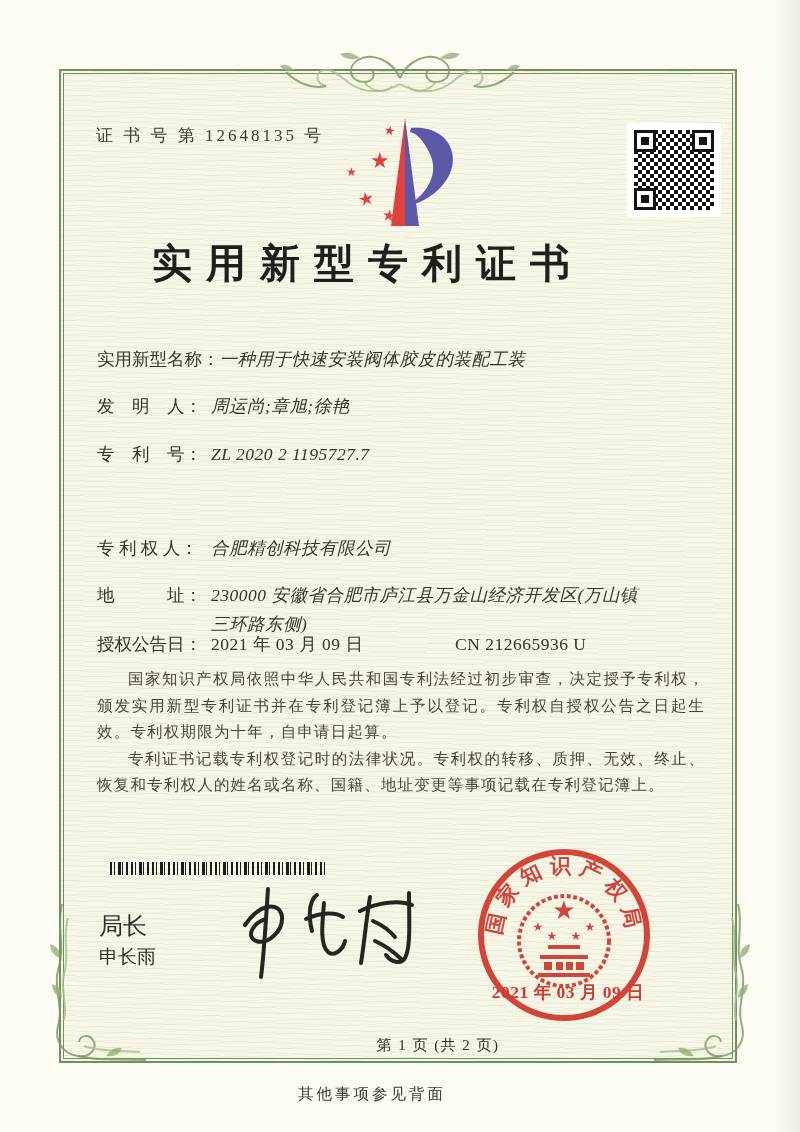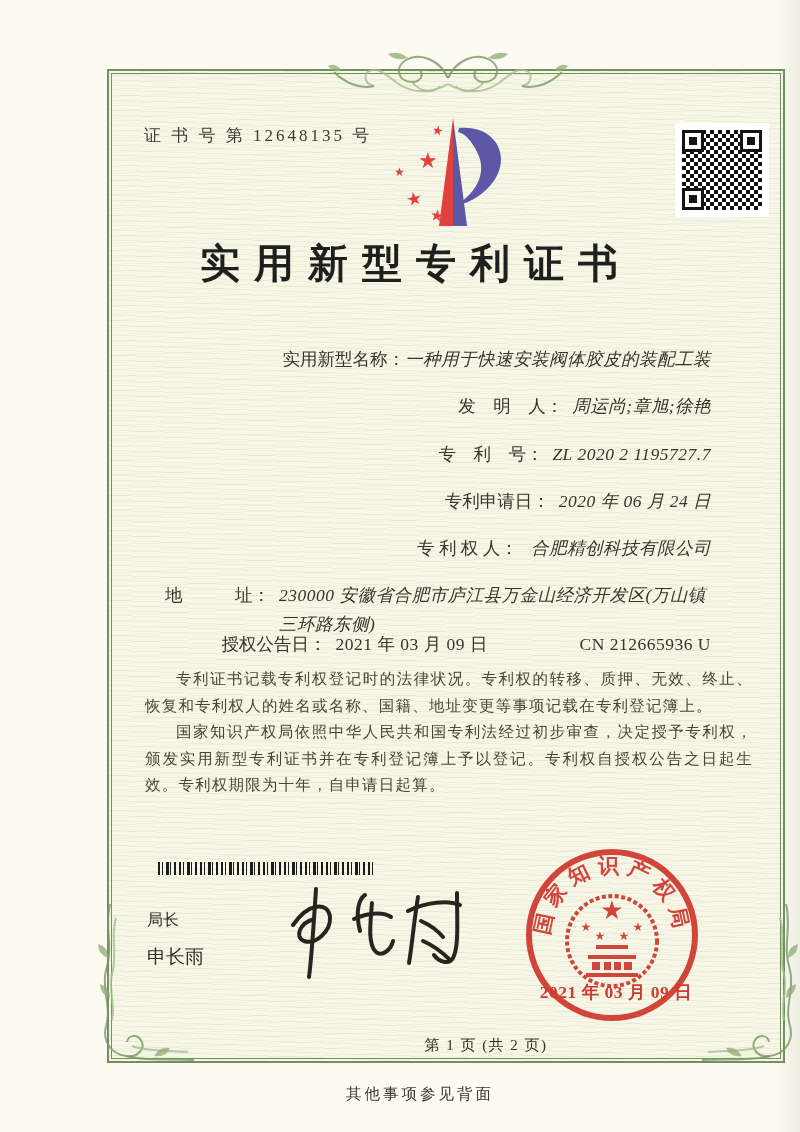--- a/index.html
+++ b/index.html
@@ -4,21 +4,20 @@
 <style>
   html,body{margin:0;padding:0;}
   body{
     width:800px;height:1132px;position:relative;overflow:hidden;
     background:#fcfaf1;
     font-family:"Liberation Serif","DejaVu Serif",serif;
     color:#33322c;
   }
   .page{position:absolute;inset:0;
     background:linear-gradient(90deg, #fcfaf1 97%, #efede2 100%);
-    margin-left:48px;
   }
   
   .frame{
     position:absolute;left:59px;top:69px;width:674px;height:990px;
     border:2px solid var(--border_green,#70905f);
     background-color:#f8f7e7;
     background-image:
       repeating-linear-gradient(2deg, rgba(130,162,112,.10) 0 1px, transparent 1px 5px),
       repeating-linear-gradient(-2deg, rgba(130,162,112,.07) 0 1px, transparent 1px 7px);
   }
@@ -37,40 +36,40 @@
 
   .qr{position:absolute;left:627px;top:123px;width:94px;height:94px;background:#fff;padding:0;}
   .qr-modules{position:absolute;inset:7px;
     background:repeating-conic-gradient(#141414 0% 25%, transparent 0% 50%) 0 0 / 8px 8px;}
   .finder{position:absolute;width:8px;height:8px;background:#141414;border:4px solid #fff;outline:3px solid #141414;outline-offset:0;}
   .f-tl{left:10px;top:10px}.f-tr{right:10px;top:10px}.f-bl{left:10px;bottom:10px}
 
   .title{position:absolute;left:0;top:236px;width:736px;text-align:center;
     font-size:40px;font-weight:700;letter-spacing:14px;color:#1f1f1d;}
 
-  .row{position:absolute;left:97px;display:flex;width:566px;font-size:17.5px;line-height:29px;justify-content:flex-end;}
+  .row{position:absolute;left:97px;display:flex;width:566px;font-size:17.5px;line-height:29px;}
   .row .lbl{flex:0 0 114px;white-space:pre;color:#35342d;}
   .row .val{flex:0 0 auto;max-width:436px;letter-spacing:.5px;color:#35342d;font-style:italic;}
   .row .val2{letter-spacing:.5px;color:#35342d;}
   .grant .glbl{flex:0 0 114px;white-space:pre;}
   .grant .gdate{flex:0 0 244px;}
 
   .paras{position:absolute;left:97px;top:666px;width:608px;
     font-size:15.5px;line-height:26.5px;letter-spacing:1.2px;color:#4a4439;}
   .paras p{margin:0;text-indent:2em;text-align:justify;}
 
   .barcode{position:absolute;left:110px;top:862px;width:216px;height:13px;
     background:repeating-linear-gradient(90deg,
       #1c1c1c 0 2px, transparent 2px 4px,
       #1c1c1c 4px 5px, transparent 5px 8px,
       #1c1c1c 8px 11px, transparent 11px 12px,
       #1c1c1c 12px 13px, transparent 13px 16px,
       #1c1c1c 16px 18px, transparent 18px 21px);}
 
-  .signer-title{position:absolute;left:99px;top:910px;font-size:16px;color:#2d2c27;}
+  .signer-title{position:absolute;left:99px;top:910px;font-size:24px;color:#2d2c27;}
   .signer-name{position:absolute;left:99px;top:944px;font-size:19px;color:#2d2c27;}
   .signature{position:absolute;left:212px;top:873px;width:218px;height:118px;}
   .signature path{fill:none;stroke:#26251f;stroke-width:4;stroke-linecap:round;stroke-linejoin:round;}
 
   .seal{position:absolute;left:474px;top:845px;width:180px;height:180px;opacity:.94;}
   .seal-date{position:absolute;left:488px;top:980px;width:160px;text-align:center;
     font-size:17.5px;color:var(--seal_red,#cf3a31);letter-spacing:.5px;font-weight:600;}
 
   .page-indicator{position:absolute;left:0;top:1036px;width:792px;text-align:center;
     font-size:15px;letter-spacing:1.5px;color:#2f2e29;padding-left:42px;}
@@ -143,41 +142,37 @@
     <span class="val">一种用于快速安装阀体胶皮的装配工装</span>
   </div>
   <div class="row" style="top:392px">
     <span class="lbl">发　明　人：</span>
     <span class="val">周运尚;章旭;徐艳</span>
   </div>
   <div class="row" style="top:440px">
     <span class="lbl">专　利　号：</span>
     <span class="val">ZL 2020 2 1195727.7</span>
   </div>
-  <div class="row" style="top:487px">
-    <span class="lbl">专利申请日：</span>
-    <span class="val">2020 年 06 月 24 日</span>
-  </div>
   <div class="row" style="top:534px">
     <span class="lbl">专 利 权 人：</span>
     <span class="val">合肥精创科技有限公司</span>
   </div>
   <div class="row" style="top:581px">
     <span class="lbl">地　　　址：</span>
     <span class="val" style="max-width:432px">230000 安徽省合肥市庐江县万金山经济开发区(万山镇三环路东侧)</span>
   </div>
   <div class="row grant" style="top:630px">
     <span class="glbl">授权公告日：</span>
     <span class="gdate val2">2021 年 03 月 09 日</span>
     <span class="val2">CN 212665936 U</span>
   </div>
 
   <div class="paras">
+    <p>国家知识产权局依照中华人民共和国专利法经过初步审查，决定授予专利权，颁发实用新型专利证书并在专利登记簿上予以登记。专利权自授权公告之日起生效。专利权期限为十年，自申请日起算。</p>
     <p>专利证书记载专利权登记时的法律状况。专利权的转移、质押、无效、终止、恢复和专利权人的姓名或名称、国籍、地址变更等事项记载在专利登记簿上。</p>
-    <p>国家知识产权局依照中华人民共和国专利法经过初步审查，决定授予专利权，颁发实用新型专利证书并在专利登记簿上予以登记。专利权自授权公告之日起生效。专利权期限为十年，自申请日起算。</p>
   </div>
 
   <div class="barcode"></div>
 
   <div class="signer-title">局长</div>
   <div class="signer-name">申长雨</div>
 
   <svg class="signature" viewBox="0 0 218 118">
     <path d="M33,52 C48,30 68,28 70,44 C71,58 56,72 44,68 C34,64 40,50 54,46"></path>
     <path d="M56,16 C54,45 52,82 49,104"></path>

